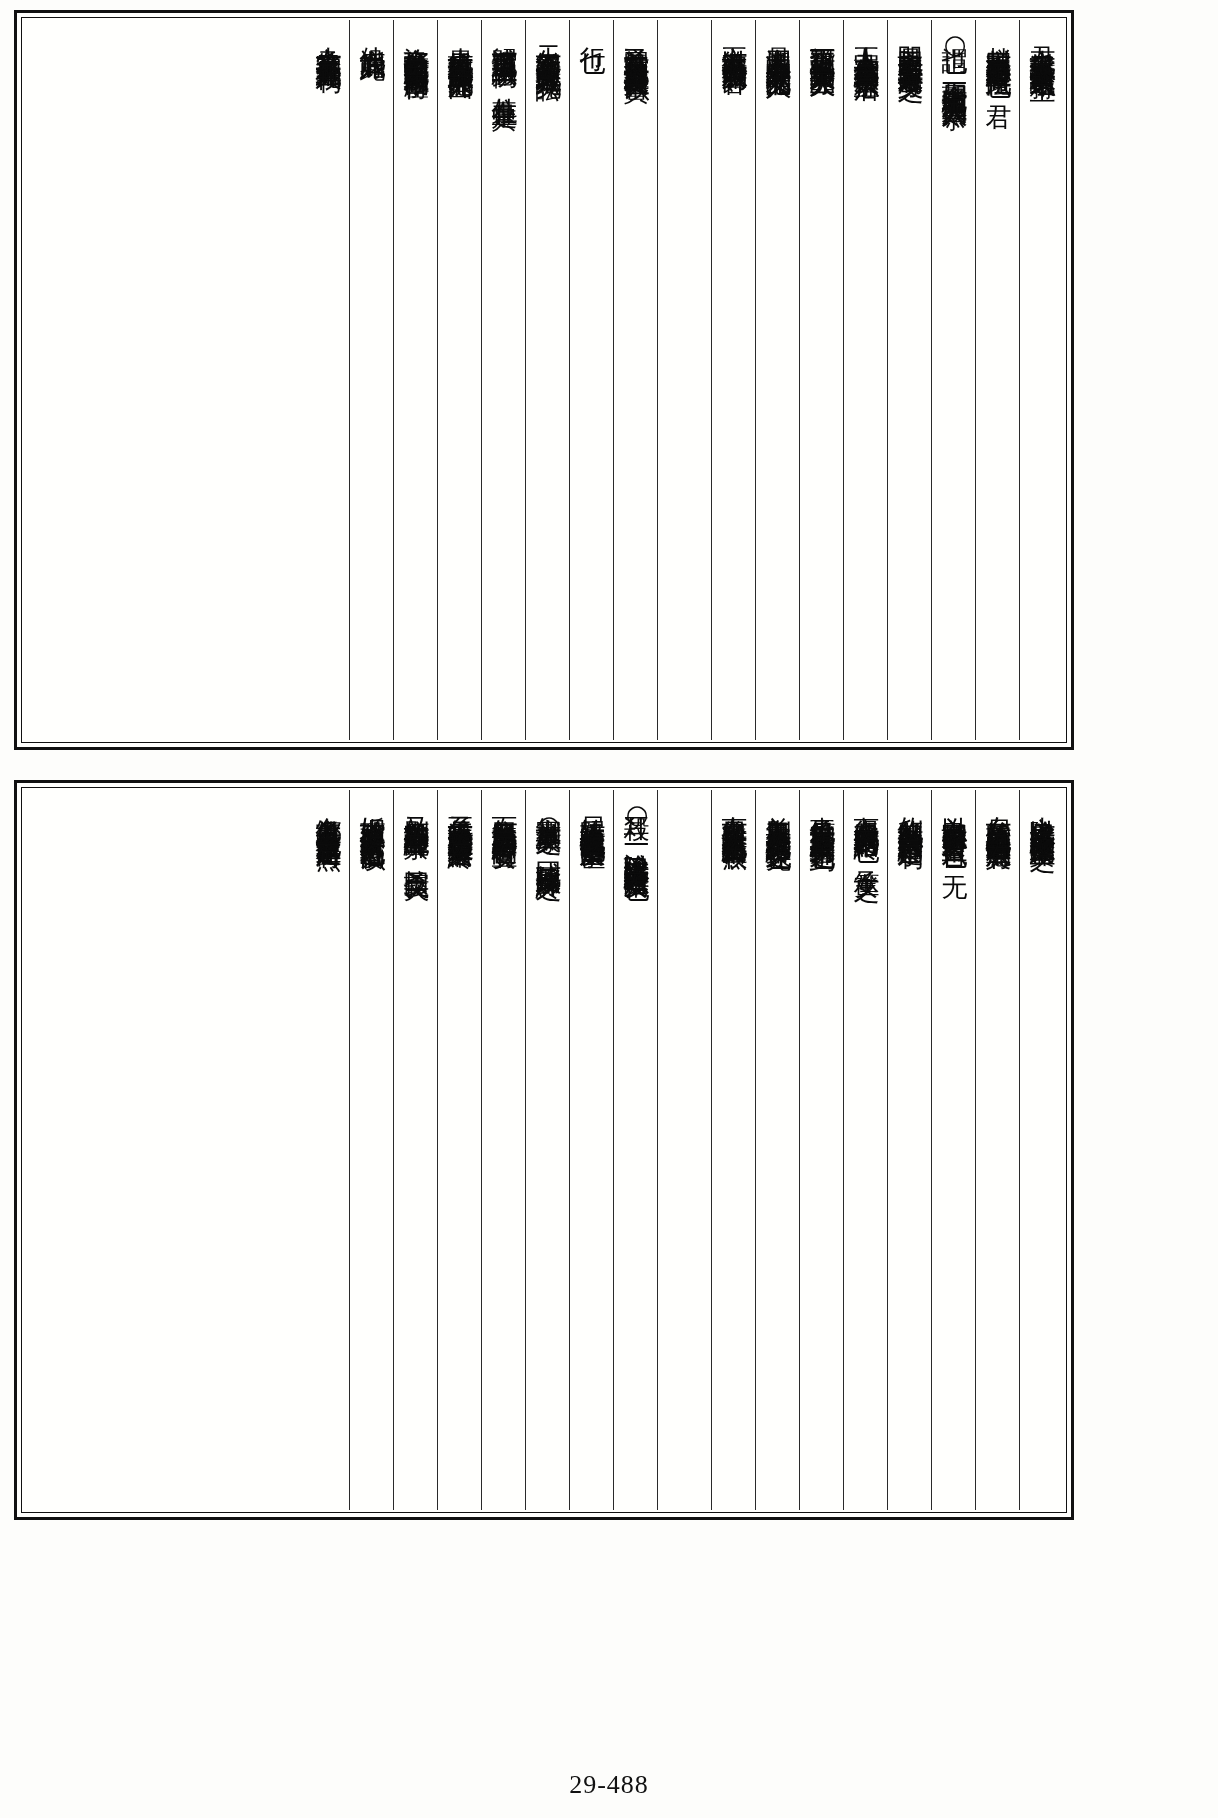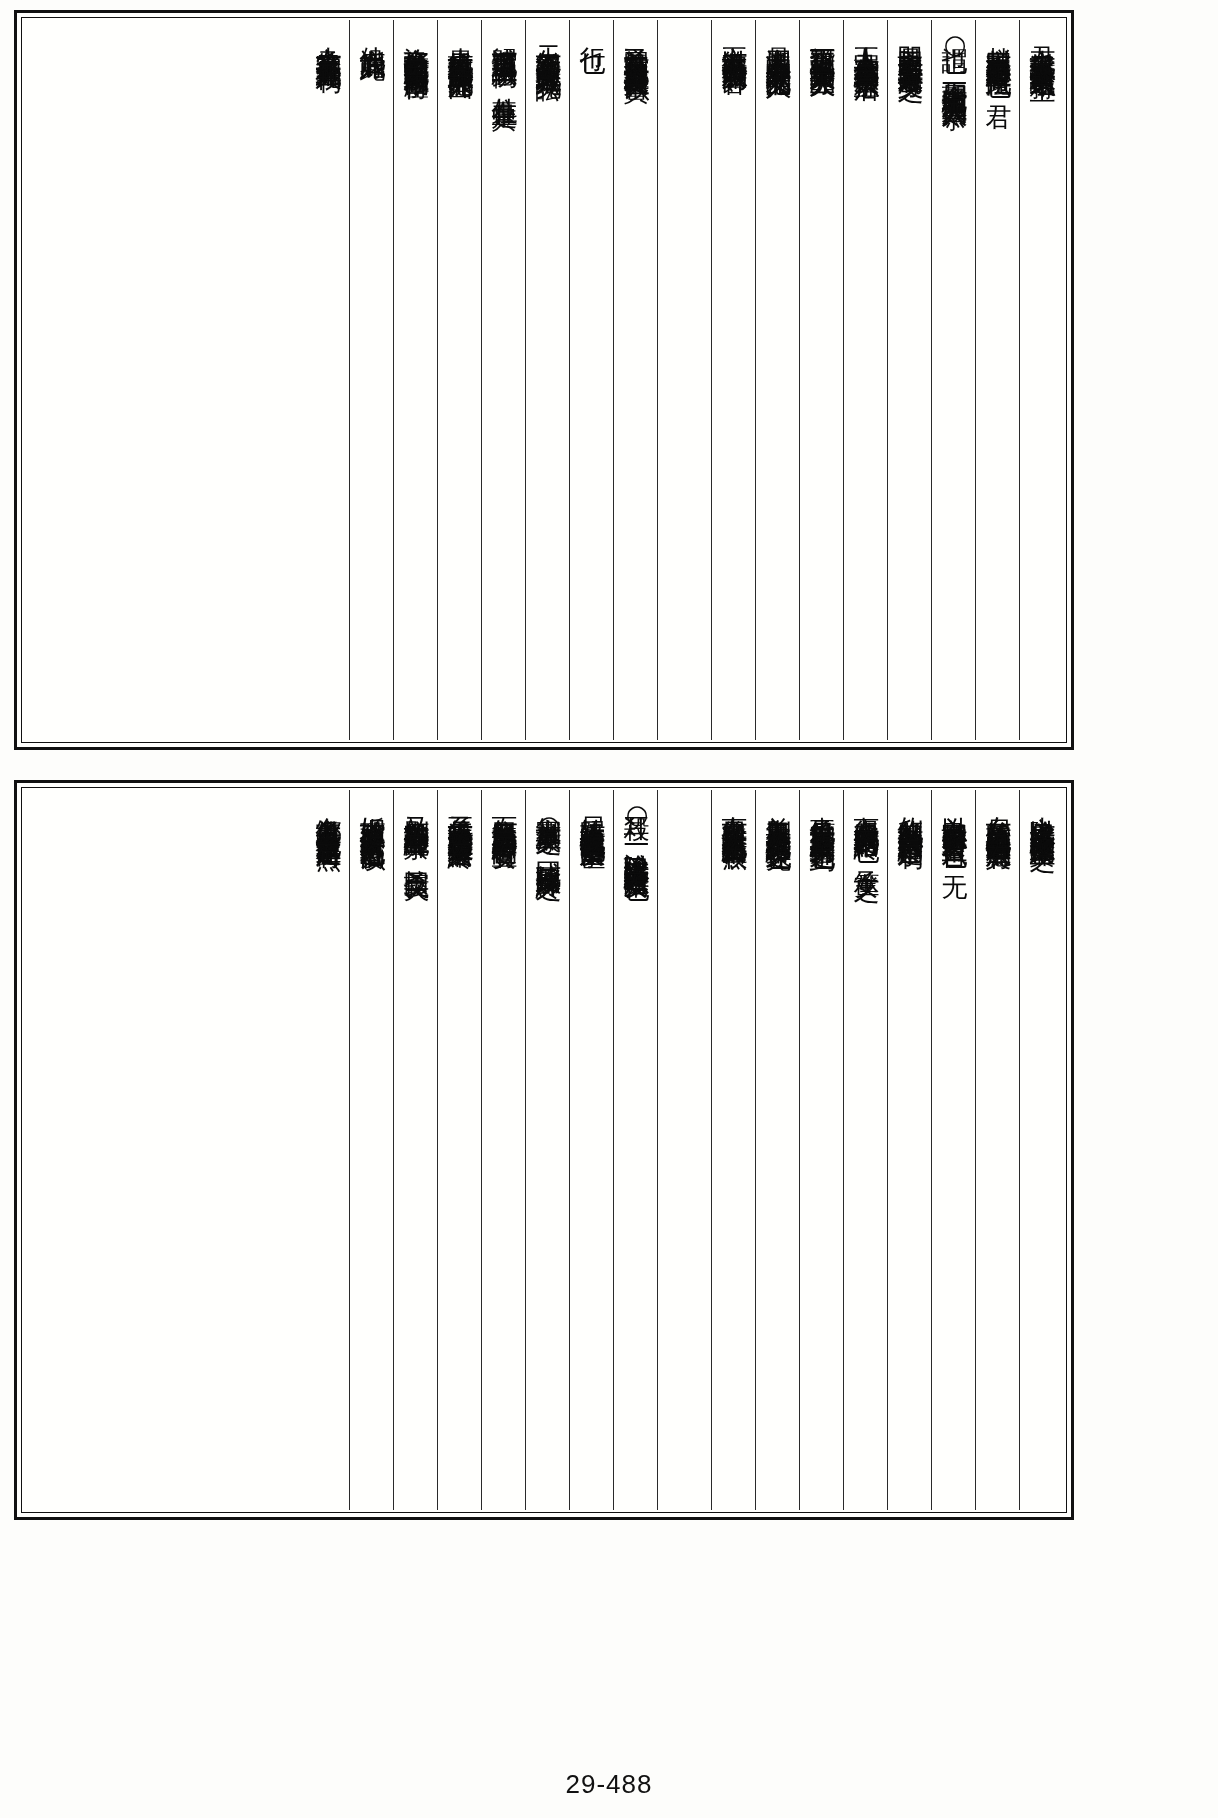--- a/index.html
+++ b/index.html
@@ -75,21 +75,21 @@
   }
   .footer {
     position: absolute;
     left: 0;
     bottom: 18px;
     width: 1218px;
     text-align: center;
     font-size: 26px;
     letter-spacing: 1px;
     color: #111;
-    font-family: Liberation Sans, sans-serif;
+    font-family: Liberation Serif, serif;
   }
 </style>
 </head>
 <body>
 
 <div class="page">
 
   <div class="block" id="block-top">
     <div class="block-inner">
 

